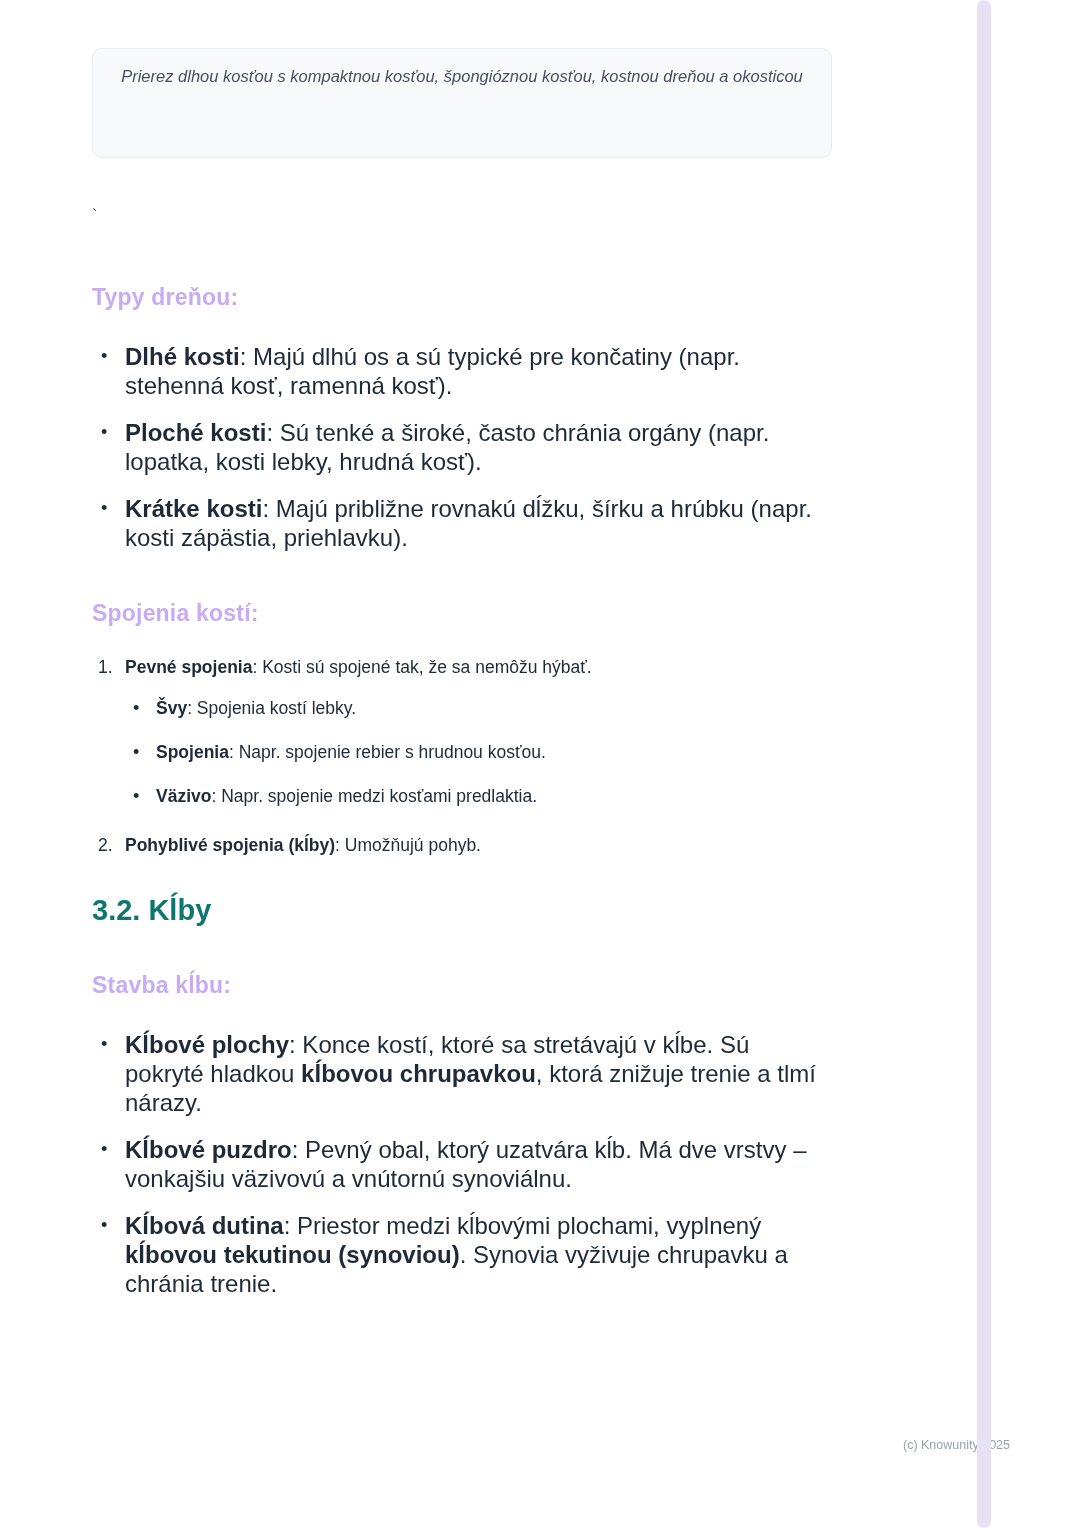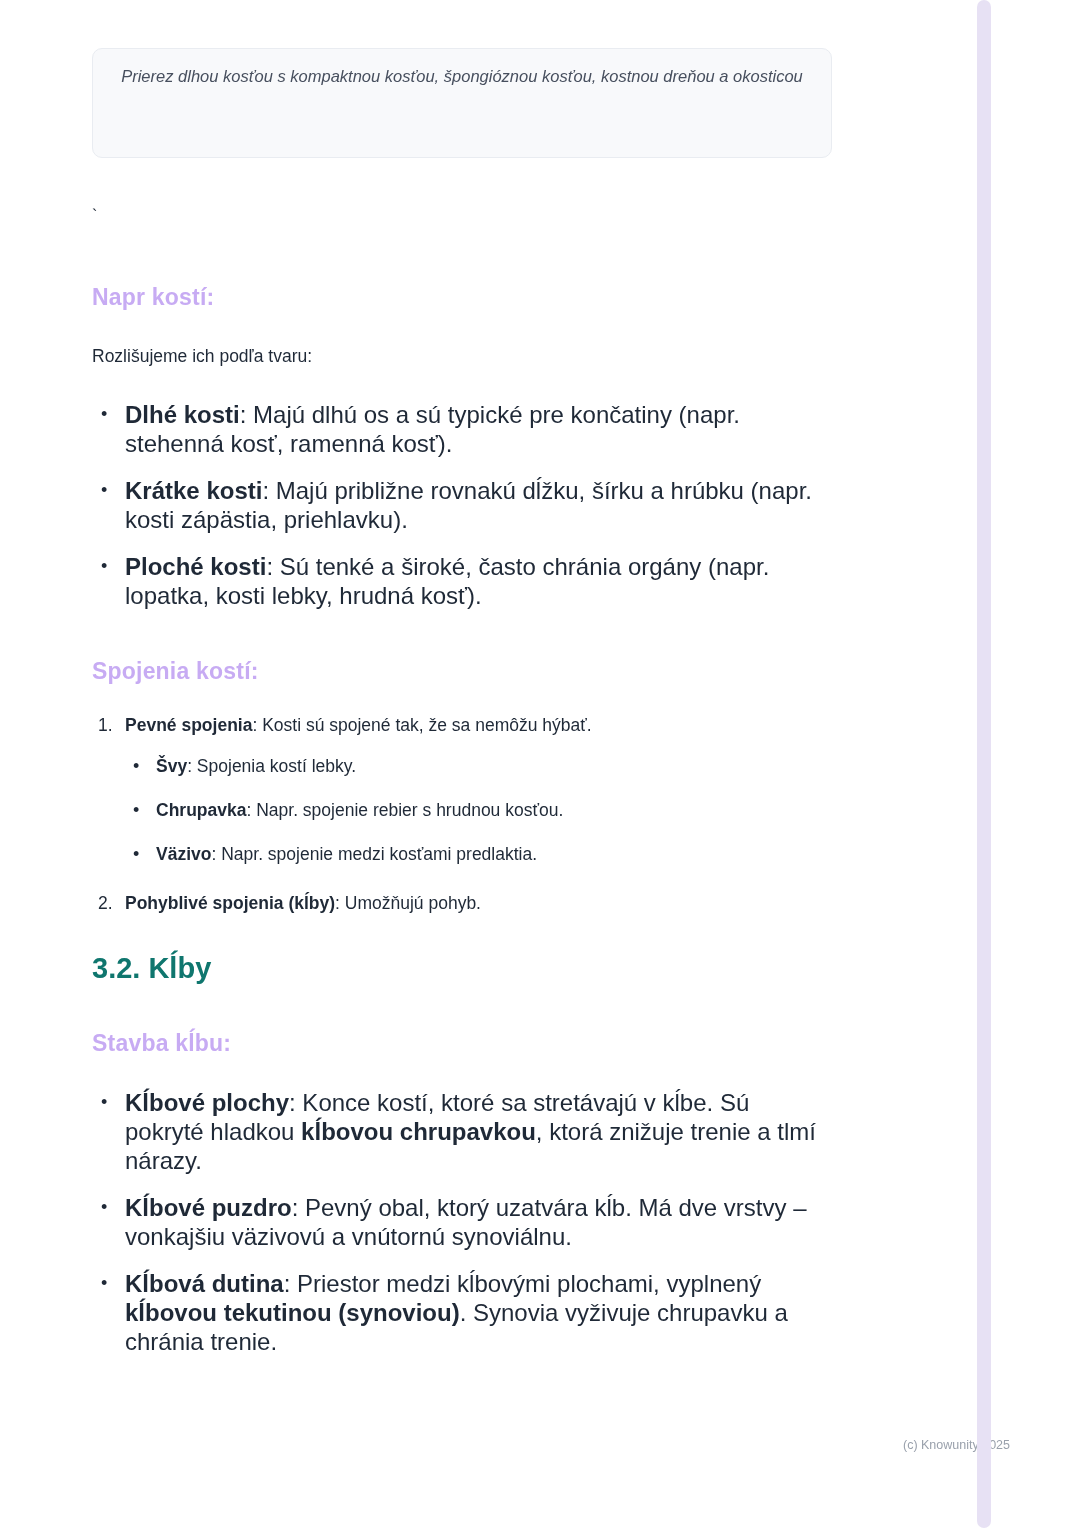--- a/index.html
+++ b/index.html
@@ -87,47 +87,46 @@
 <body>
 
 <div class="content">
 
   <figure class="caption-box">
     <figcaption class="caption">Prierez dlhou kosťou s kompaktnou kosťou, špongióznou kosťou, kostnou dreňou a okosticou</figcaption>
   </figure>
 
   <p class="stray">`</p>
 
-  <h3 class="section-heading h-typy">Napr kostí:</h3>
-  <p class="intro">Rozlišujeme ich podľa tvaru:</p>
+  <h3 class="section-heading h-typy">Typy dreňou:</h3>
 
   <ul class="ul">
     <li class="li">
       <span class="term">Dlhé kosti</span><span>: Majú dlhú os a sú typické pre končatiny (napr. stehenná kosť, ramenná kosť).</span>
     </li>
     <li class="li">
-      <span class="term">Krátke kosti</span><span>: Majú približne rovnakú dĺžku, šírku a hrúbku (napr. kosti zápästia, priehlavku).</span>
+      <span class="term">Ploché kosti</span><span>: Sú tenké a široké, často chránia orgány (napr. lopatka, kosti lebky, hrudná kosť).</span>
     </li>
     <li class="li">
-      <span class="term">Ploché kosti</span><span>: Sú tenké a široké, často chránia orgány (napr. lopatka, kosti lebky, hrudná kosť).</span>
+      <span class="term">Krátke kosti</span><span>: Majú približne rovnakú dĺžku, šírku a hrúbku (napr. kosti zápästia, priehlavku).</span>
     </li>
   </ul>
 
   <h3 class="section-heading h-spojenia">Spojenia kostí:</h3>
 
   <ol class="ol">
     <li class="oli">
       <span class="num">1.</span>
       <span class="term">Pevné spojenia</span><span>: Kosti sú spojené tak, že sa nemôžu hýbať.</span>
       <ul class="subul">
         <li class="subli">
           <span class="term">Švy</span><span>: Spojenia kostí lebky.</span>
         </li>
         <li class="subli">
-          <span class="term">Chrupavka</span><span>: Napr. spojenie rebier s hrudnou kosťou.</span>
+          <span class="term">Spojenia</span><span>: Napr. spojenie rebier s hrudnou kosťou.</span>
         </li>
         <li class="subli">
           <span class="term">Väzivo</span><span>: Napr. spojenie medzi kosťami predlaktia.</span>
         </li>
       </ul>
     </li>
     <li class="oli">
       <span class="num">2.</span>
       <span class="term">Pohyblivé spojenia (kĺby)</span><span>: Umožňujú pohyb.</span>
     </li>

